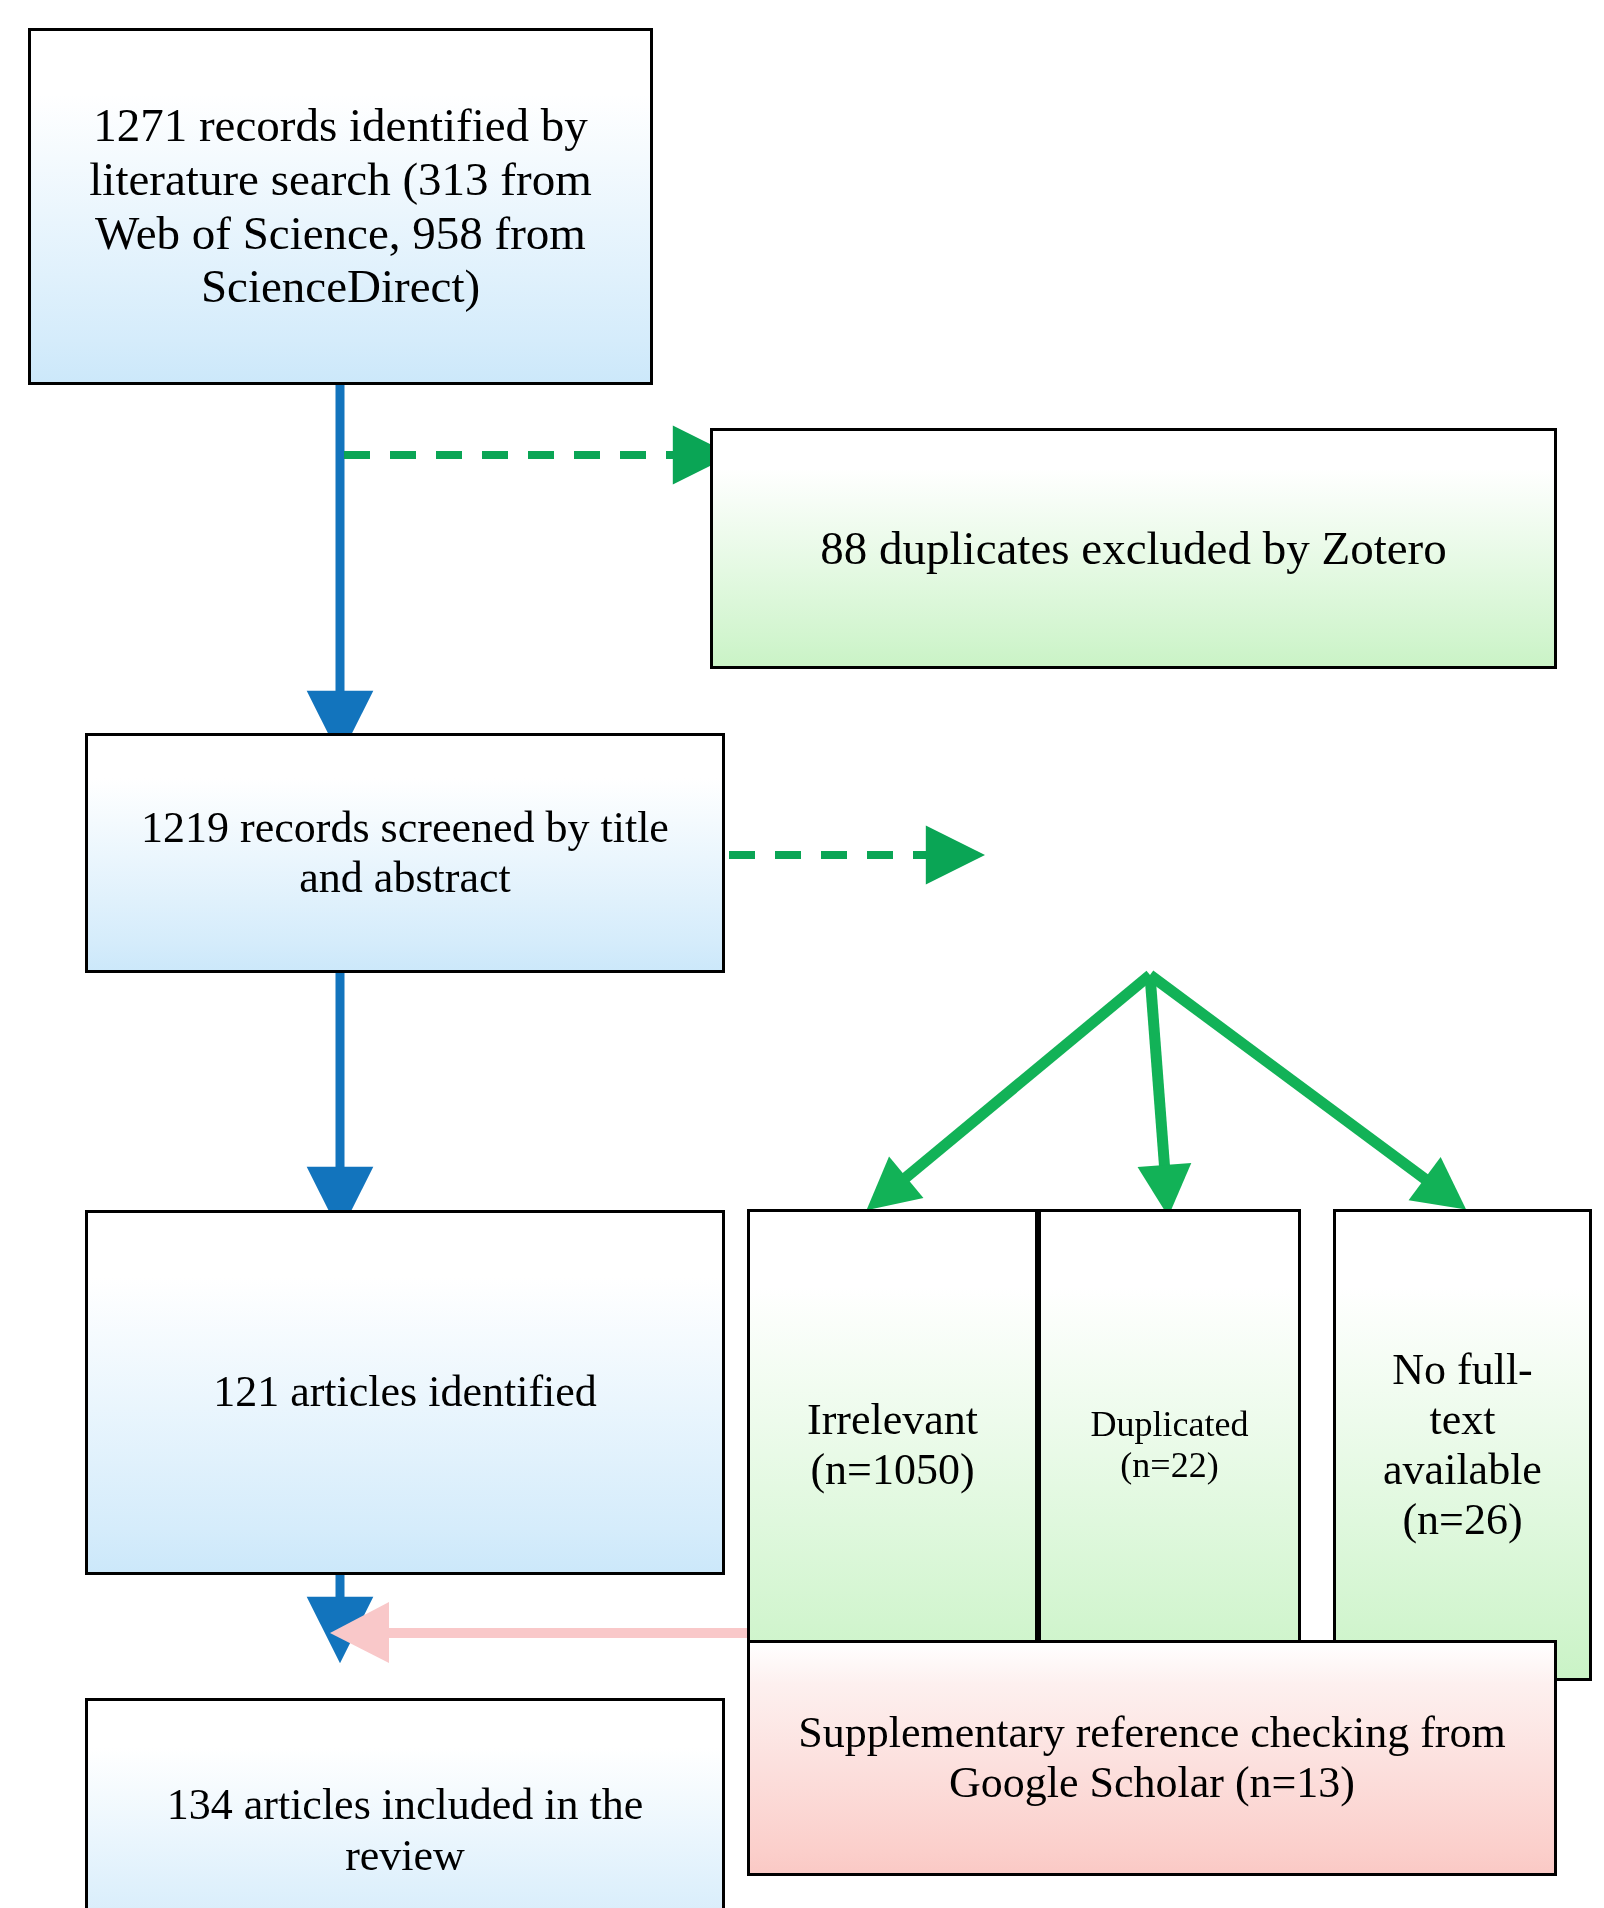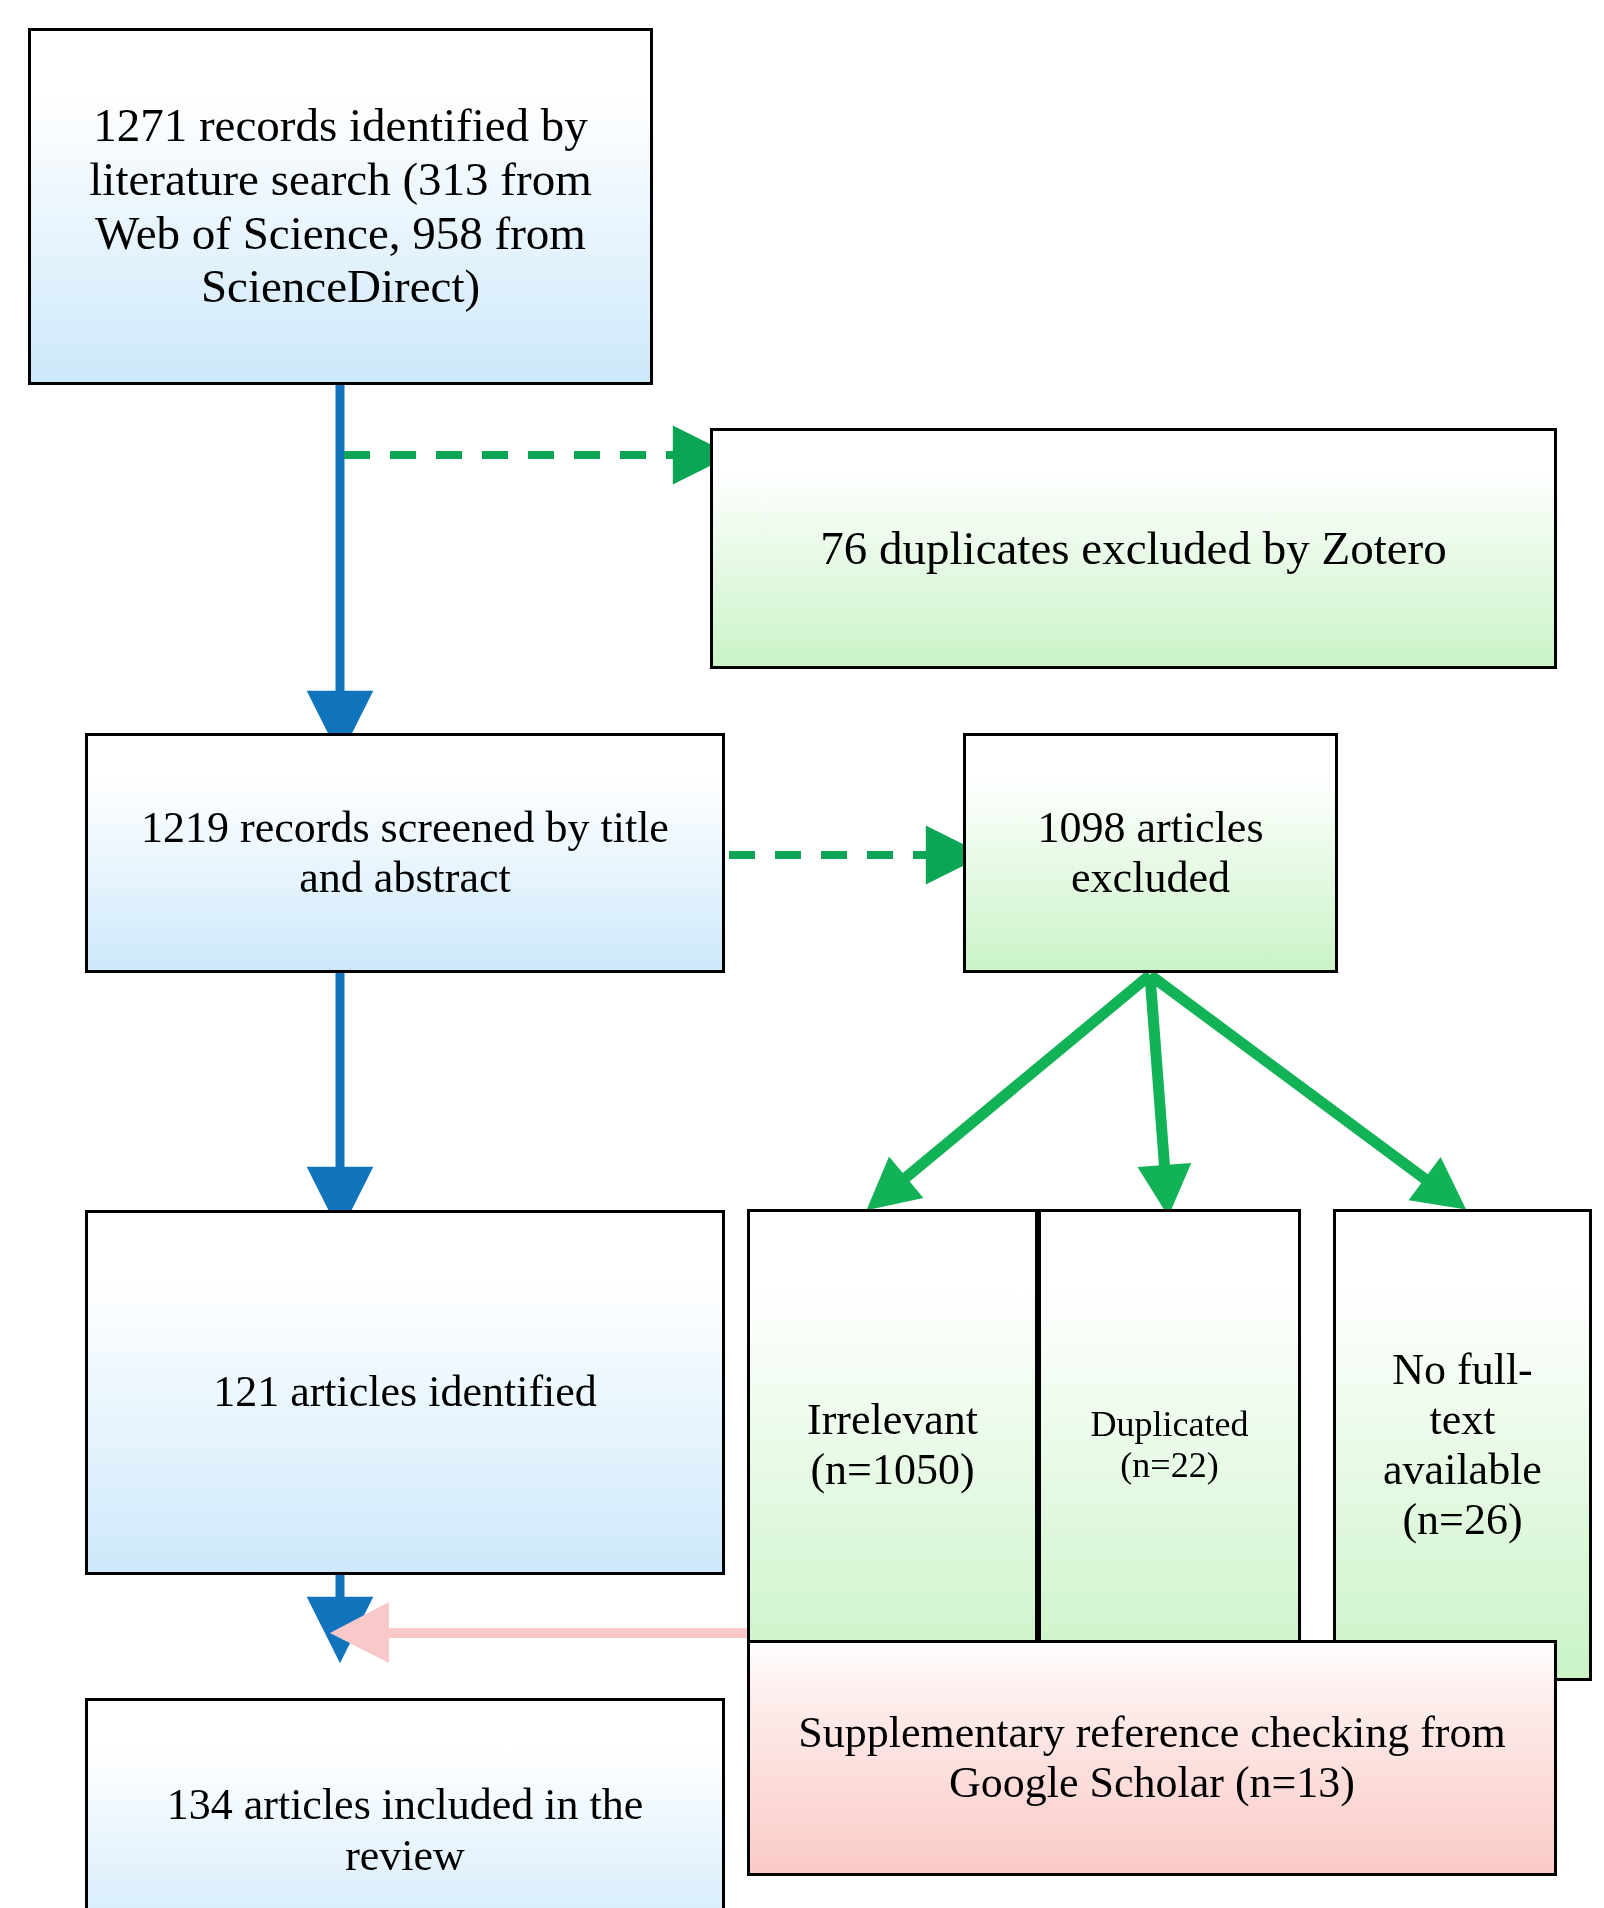--- a/index.html
+++ b/index.html
@@ -79,25 +79,24 @@
     <line x1="1150" y1="975" x2="1167" y2="1199" stroke="#12b257" stroke-width="11" marker-end="url(#arrow-green-solid)"></line>
     <line x1="1150" y1="975" x2="1452" y2="1199" stroke="#12b257" stroke-width="11" marker-end="url(#arrow-green-solid)"></line>
 
     <line x1="340" y1="1575" x2="340" y2="1630" stroke="#1274bd" stroke-width="9" marker-end="url(#arrow-blue)"></line>
 
     <path d="M1163,1640 L1163,1633 L360,1633" stroke="#f9c8c9" stroke-width="10" fill="none" marker-end="url(#arrow-pink)"></path>
   </svg>
 
   <div class="node node-blue" style="left:28px; top:28px; width:625px; height:357px; font-size:47px;">1271 records identified by literature search (313 from Web of Science, 958 from ScienceDirect)</div>
 
-  <div class="node node-green" style="left:710px; top:428px; width:847px; height:241px; font-size:47px;">76 duplicates excluded by Zotero</div>
+  <div class="node node-green" style="left:710px; top:428px; width:847px; height:241px; font-size:47px;">88 duplicates excluded by Zotero</div>
 
   <div class="node node-blue" style="left:85px; top:733px; width:640px; height:240px; font-size:44px;">1219 records screened by title and abstract</div>
 
-  <div class="node node-green" style="left:963px; top:733px; width:375px; height:240px; font-size:44px;">1098 articles excluded</div>
 
   <div class="node node-blue" style="left:85px; top:1210px; width:640px; height:365px; font-size:44px;">121 articles identified</div>
 
   <div class="node node-green" style="left:747px; top:1209px; width:291px; height:472px; font-size:44px;">Irrelevant (n=1050)</div>
 
   <div class="node node-green" style="left:1038px; top:1209px; width:263px; height:472px; font-size:36px;">Duplicated (n=22)</div>
 
   <div class="node node-green" style="left:1333px; top:1209px; width:259px; height:472px; font-size:44px;">No full-text available (n=26)</div>
 
   <div class="node node-blue" style="left:85px; top:1698px; width:640px; height:265px; font-size:44px;">134 articles included in the review</div>

